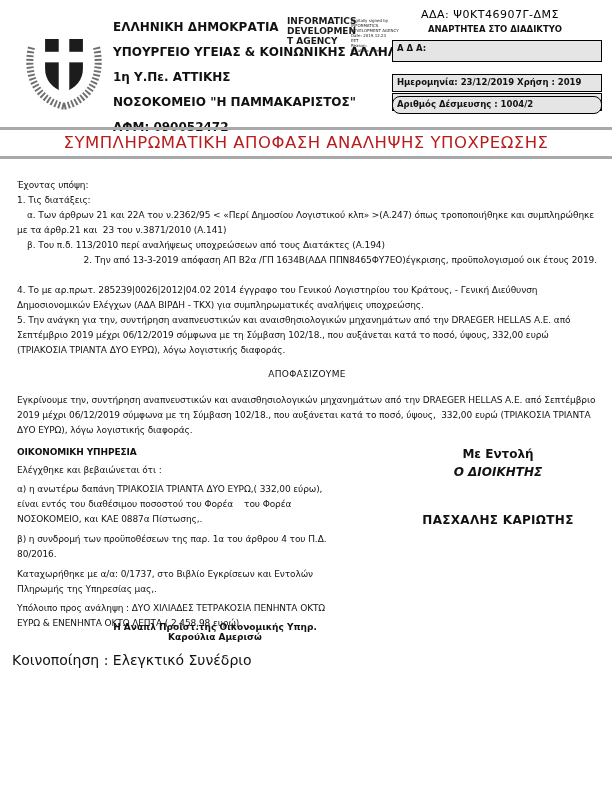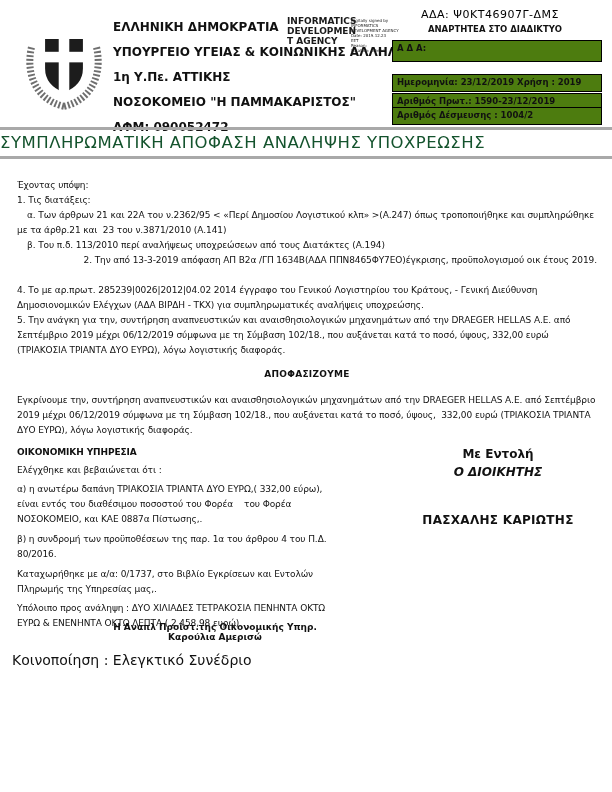--- a/index.html
+++ b/index.html
@@ -16,38 +16,38 @@
   
   .emblem{position:absolute;left:20px;top:18px;width:88px;height:94px;}
   .agency{position:absolute;left:113px;top:20px;width:270px;font-weight:700;font-size:12px;}
   .agency div{margin-bottom:11px;white-space:nowrap;}
   
   .stamp{position:absolute;left:287px;top:16px;width:112px;display:flex;z-index:3;}
   .stamp-name{font-size:9px;font-weight:600;line-height:10px;color:#1a1a1a;width:64px;}
   .stamp-details{font-size:4px;line-height:5px;color:#222;padding-top:2px;width:48px;}
   
   .ibox{position:absolute;left:392px;width:200px;border:1px solid #000;
-    font-size:8.5px;font-weight:700;padding:2px 4px;background:#4d7c0f;z-index:2;}
+    font-size:8.5px;font-weight:700;padding:2px 4px;background:#e5e5e5;z-index:2;}
   .ibox-ada{top:40px;height:16px;}
   .ibox-date{top:74px;height:12px;}
   .ibox-prot{top:93px;height:12px;}
-  .ibox-comm{top:107px;height:12px;}
+  .ibox-comm{top:96px;height:12px;border-radius:8px;}
   
   .rule{position:absolute;left:0;width:612px;height:3px;background:#a9a9a9;}
   .rule-top{top:127px;}
   .rule-bottom{top:156px;}
-  .doc-title{position:absolute;left:0;top:133px;width:612px;
-    font-size:16.5px;letter-spacing:.5px;color:#14532d;}
+  .doc-title{position:absolute;left:0;top:133px;width:612px;text-align:center;
+    font-size:16.5px;letter-spacing:.5px;color:#b91c1c;}
   
   .body-text{position:absolute;left:17px;top:178px;width:580px;font-size:9px;
     line-height:15px;letter-spacing:-.1px;}
   .body-text p{margin:0;white-space:pre-wrap;}
   .indent{text-indent:10px;}
   .gap-after{margin-bottom:15px !important;text-align:right;}
-  .decision-heading{text-align:center;font-weight:700;margin:9px 0 11px 0 !important;
+  .decision-heading{text-align:center;font-weight:400;margin:9px 0 11px 0 !important;
     letter-spacing:.3px;}
   
   .fin-left{position:absolute;left:17px;top:445px;width:350px;font-size:9px;
     line-height:15px;letter-spacing:-.1px;}
   .fin-left div{white-space:pre-wrap;}
   .fin-heading{font-weight:700;margin-bottom:3px;}
   .mt4{margin-top:4px;}
   .mt5{margin-top:5px;}
   .fin-right{position:absolute;left:398px;top:447px;width:200px;text-align:center;
     font-size:12px;font-weight:700;}

